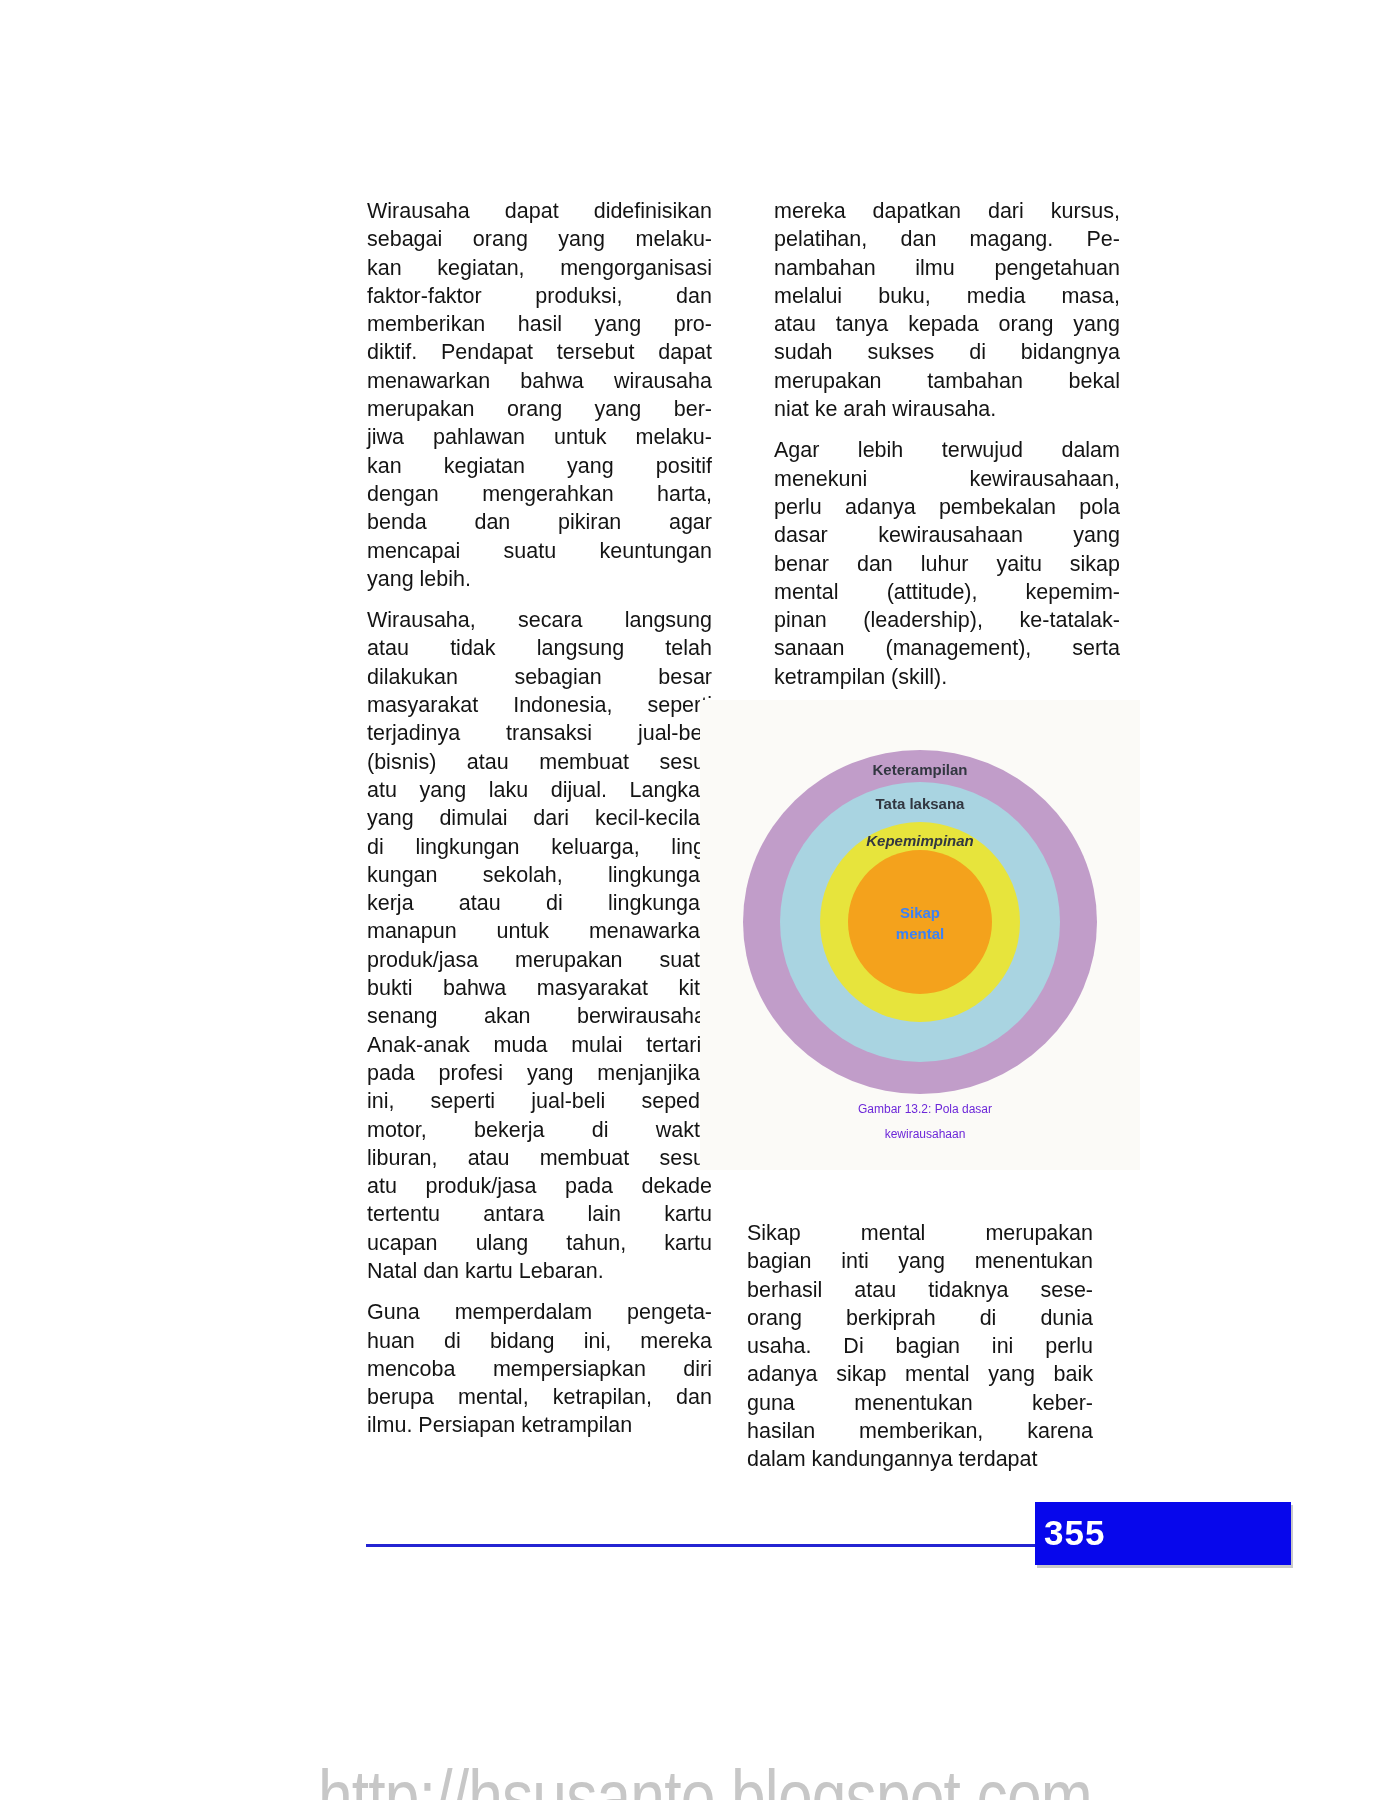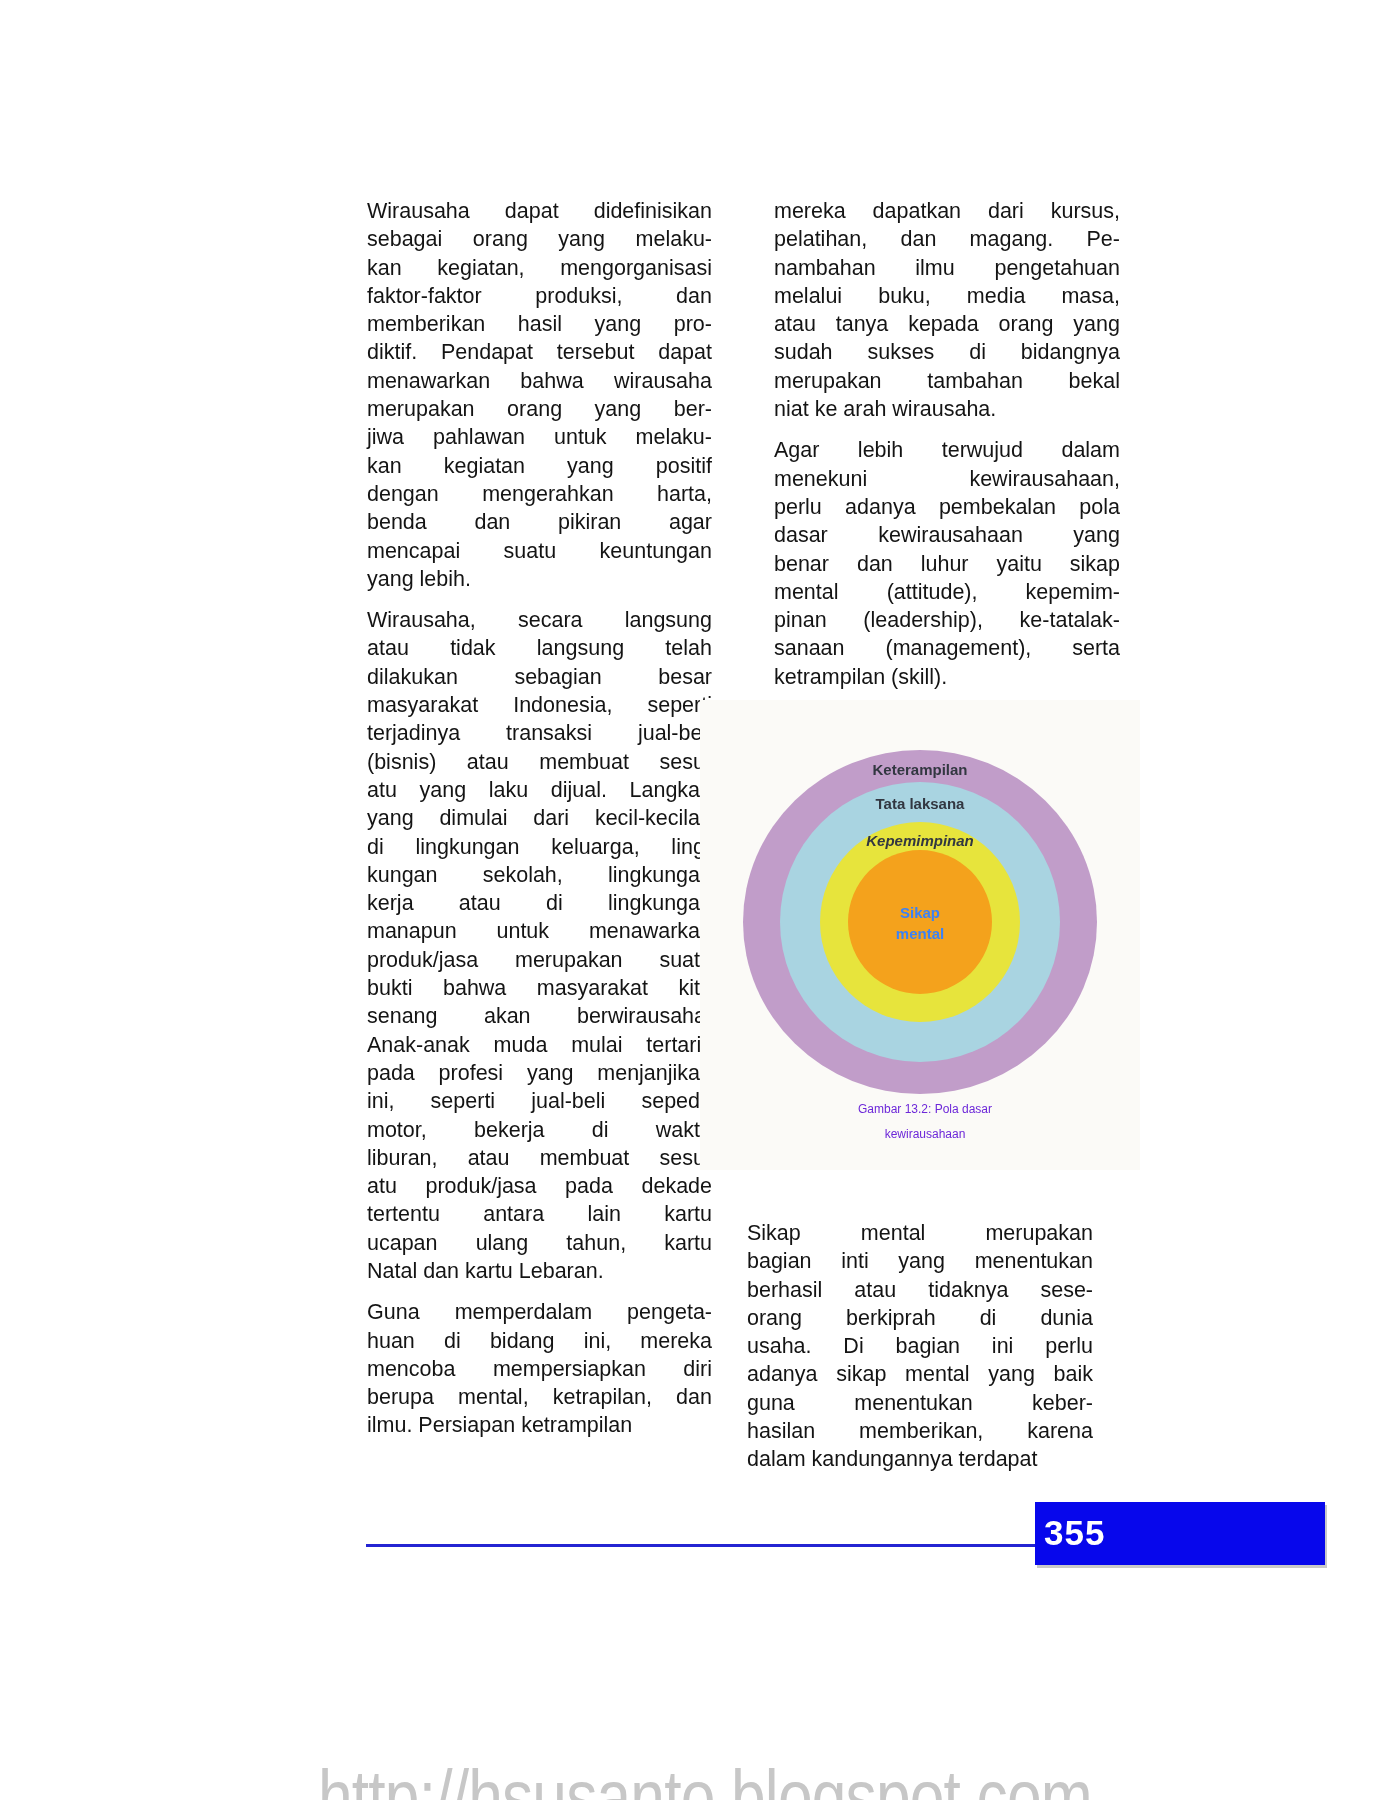--- a/index.html
+++ b/index.html
@@ -19,21 +19,21 @@
   .fig-bg{position:absolute;left:700px;top:700px;width:440px;height:470px;background:#fbfaf7;}
   .ring{position:absolute;border-radius:50%;}
   .ring-label{position:absolute;left:770px;width:300px;text-align:center;
     font-weight:bold;font-size:15px;line-height:21px;color:#323741;}
   .ring-label.inner{color:#3b82f6;}
   figure{margin:0;}
   figcaption{position:absolute;left:725px;top:1097px;width:400px;text-align:center;
     font-size:12px;line-height:24.5px;color:#6d28d9;}
 
   .rule{position:absolute;left:366px;top:1544px;width:669px;height:3px;background:#2424d2;}
-  .page-num-box{position:absolute;left:1035px;top:1502px;width:290px;height:63px;
+  .page-num-box{position:absolute;left:1035px;top:1502px;width:256px;height:63px;
     background:#0707ec;box-shadow:2px 3px 0 #c9c9c9;}
   .page-num-box span{position:absolute;left:9px;top:11px;color:#ffffff;
     font-weight:bold;font-size:35px;letter-spacing:1px;}
   .watermark{position:absolute;left:318px;top:1753px;font-size:76px;color:#c7c7c7;
     transform:scaleX(0.82);transform-origin:left top;white-space:nowrap;letter-spacing:-1px;}
 </style>
 </head>
 <body>
 
 <main>

